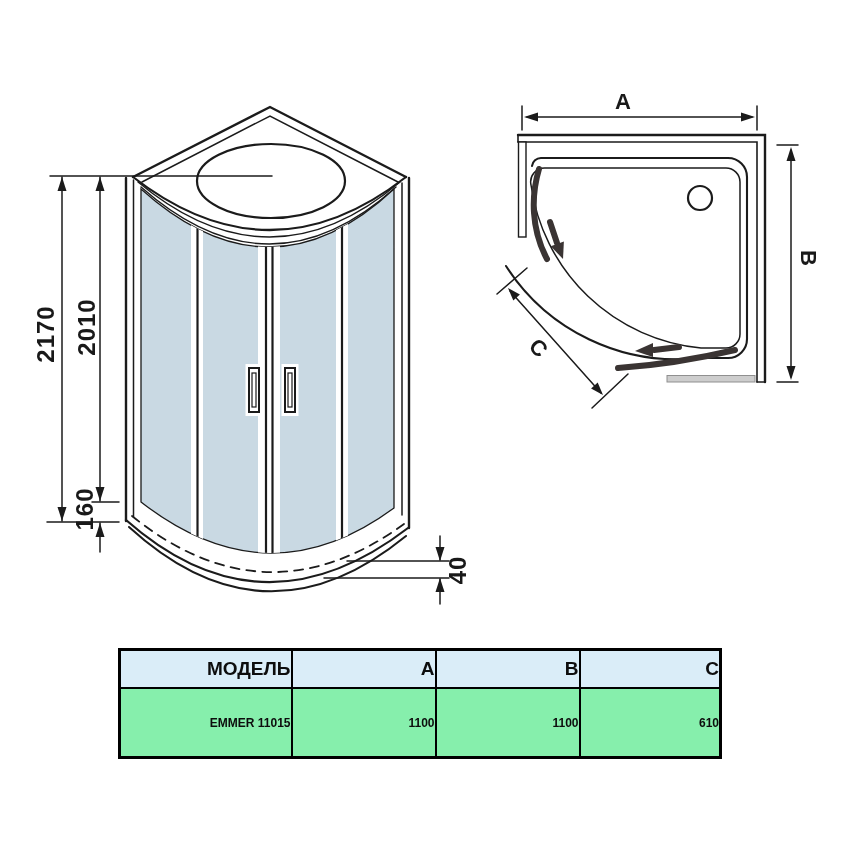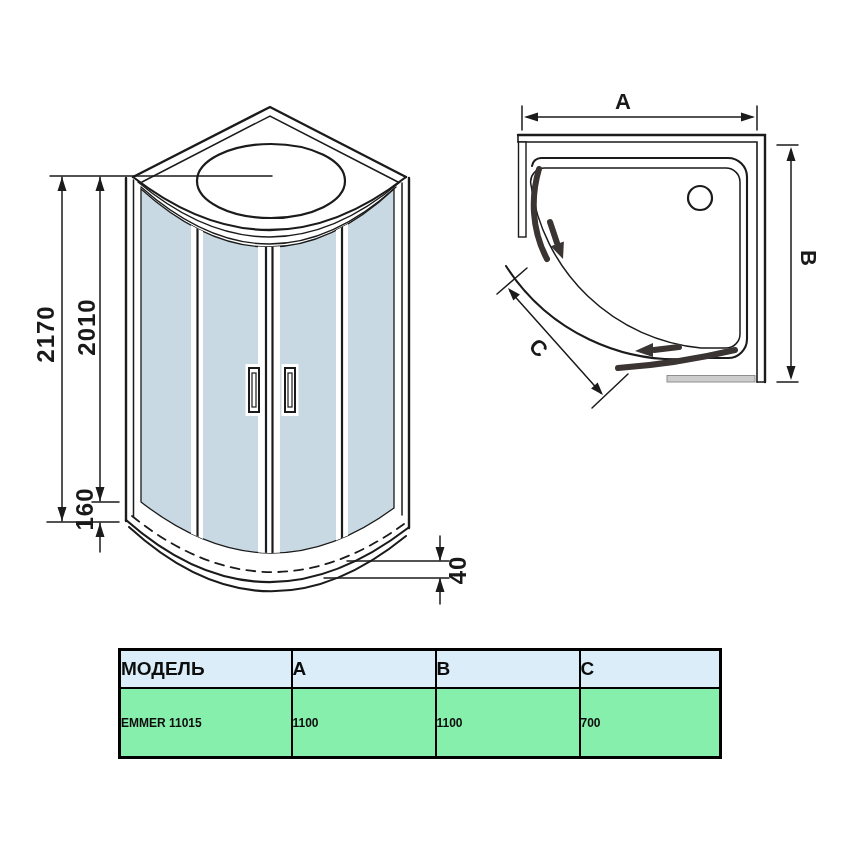--- a/index.html
+++ b/index.html
@@ -6,21 +6,21 @@
   .canvas{position:relative;width:850px;height:850px;background:#fff;overflow:hidden;
           font-family:"Liberation Sans", sans-serif;}
   .canvas svg{position:absolute;left:0;top:0;}
   svg text{fill:#191919;font-family:"Liberation Sans", sans-serif;font-weight:bold;}
   .dimnum{font-size:24px;letter-spacing:1px;}
   .dimletter{font-size:22px;}
   
   table.spec{position:absolute;left:118px;top:648px;width:601px;height:111px;
              border-collapse:collapse;table-layout:fixed;background:#fff;
              border:3px solid #000;}
-  table.spec th, table.spec td{border:2px solid #000;text-align:left;vertical-align:middle;
+  table.spec th, table.spec td{border:2px solid #000;text-align:right;vertical-align:middle;
              font-weight:bold;color:#0d0d0d;padding:0;}
   table.spec th{background:#daedf8;font-size:19px;height:36px;}
   table.spec td{font-size:12px;height:37px;background:#86efac;}
   col.c-model{width:172px;} col.c-a{width:144px;} col.c-b{width:144px;} col.c-c{width:141px;}
 </style>
 </head>
 <body>
 
 <div class="canvas">
   <svg width="850" height="850" viewBox="0 0 850 850">
@@ -183,17 +183,17 @@
         <th>A</th>
         <th>B</th>
         <th>C</th>
       </tr>
     </thead>
     <tbody>
       <tr>
         <td>EMMER 11015</td>
         <td>1100</td>
         <td>1100</td>
-        <td>700</td>
+        <td>610</td>
       </tr>
     </tbody>
   </table>
 </div>
 
 </body></html>

